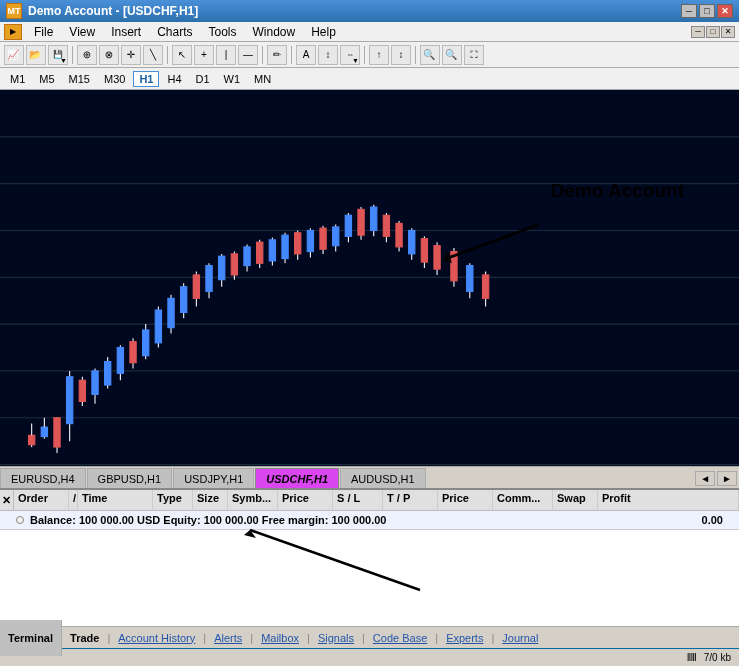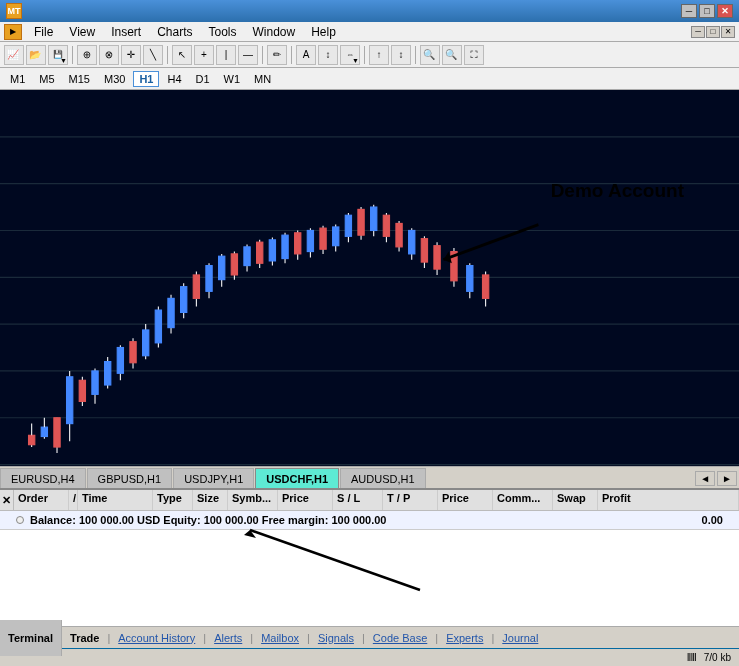--- a/index.html
+++ b/index.html
@@ -121,23 +121,24 @@
       cursor: pointer;
       border: 1px solid #aaa;
       border-bottom: none;
       background: #c0c0c0;
       margin-right: 1px;
       height: 20px;
       display: flex;
       align-items: center;
     }
     .chart-tab.active {
-      background: #5eead4;
+      background: #d946ef;
       border-color: #888;
       font-weight: bold;
+      font-style: italic;
     }
 
     
     .terminal-panel {
       background: #ffffff;
       border-top: 2px solid #888;
       display: flex;
       flex-direction: column;
     }
 
@@ -210,20 +211,21 @@
     }
   </style>
 </head>
 <body>
 
 <div class="main-container">
 
   <div class="title-bar">
     <div style="display:flex;align-items:center;gap:6px;">
       <div style="width:16px;height:16px;background:#e8a020;border:1px solid #c07010;display:flex;align-items:center;justify-content:center;font-size:9px;color:white;">MT</div>
+      <span>Demo Account - [USDCHF,H1]</span>
     </div>
     <div class="title-bar-controls">
       <div class="title-btn">─</div>
       <div class="title-btn">□</div>
       <div class="title-btn close">✕</div>
     </div>
   </div>
 
   <div class="menu-bar">
     <div style="width:18px;height:16px;background:#e8a020;border:1px solid #c07010;margin-right:4px;font-size:8px;display:flex;align-items:center;justify-content:center;">▶</div>

